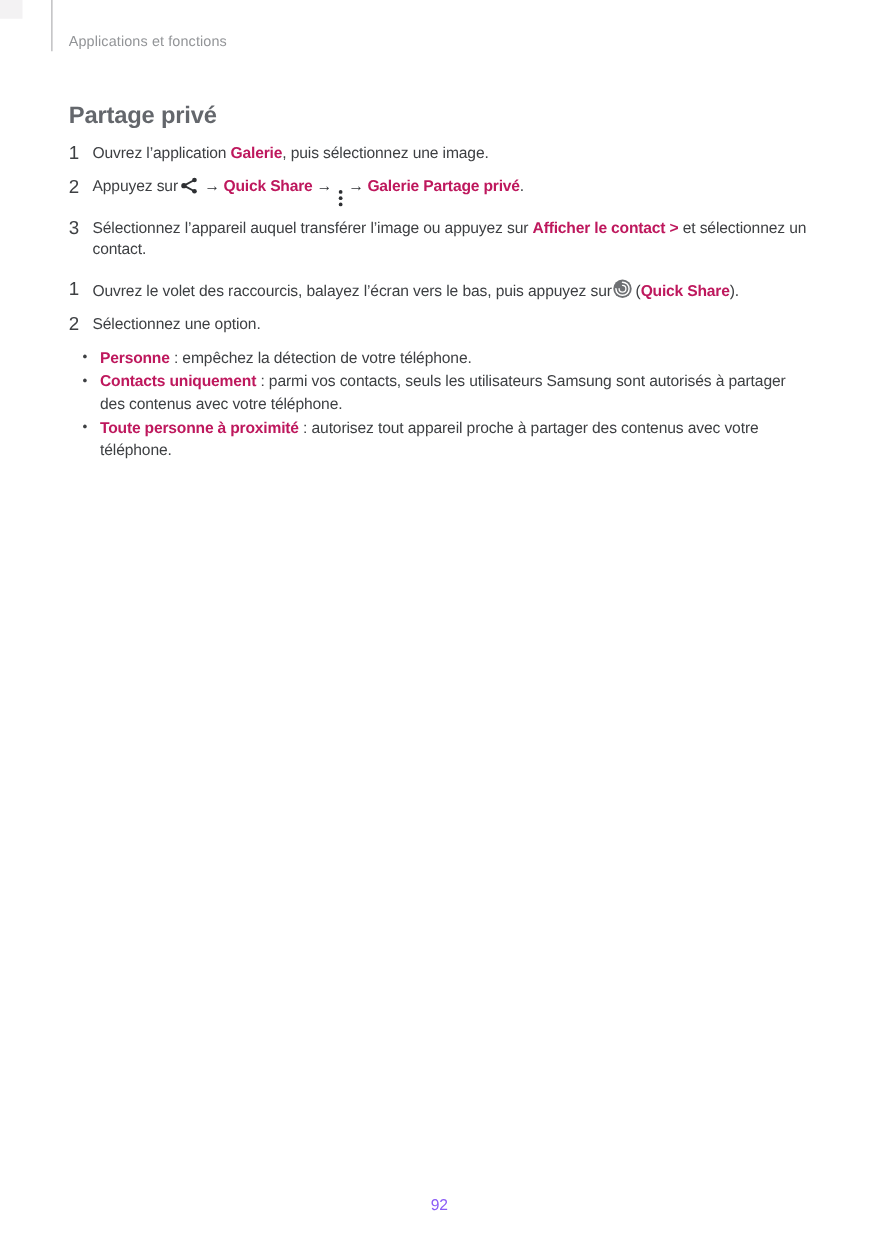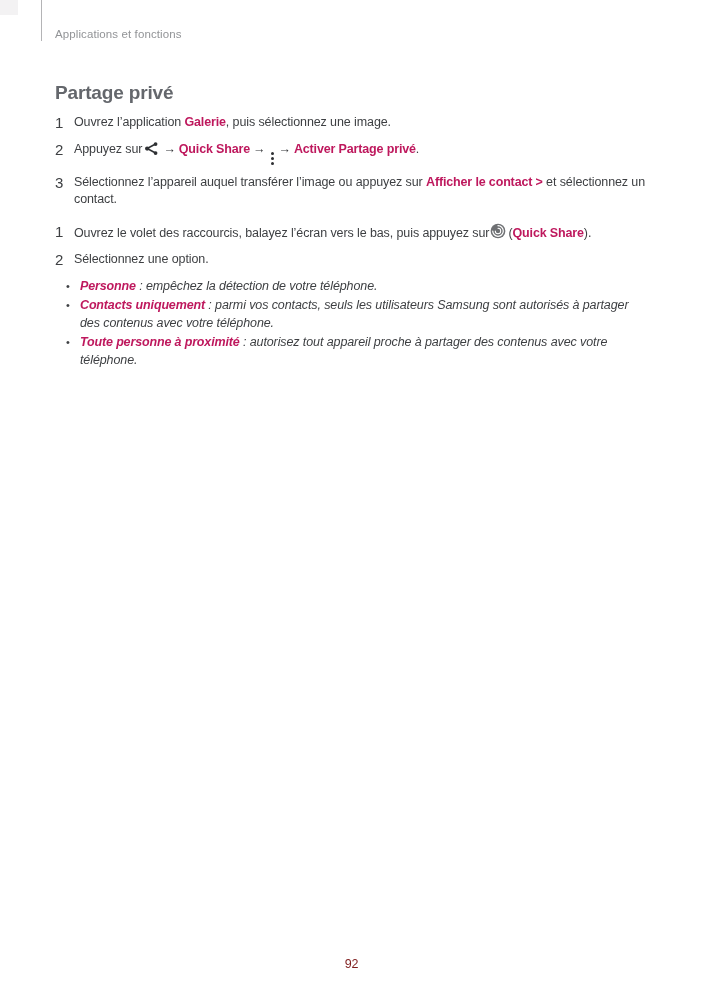--- a/index.html
+++ b/index.html
@@ -25,23 +25,23 @@
   b{font-weight:700;color:#be185d;letter-spacing:-0.15px;}
   .arrow{color:#2f3134;margin:0 3px;}
   .icon{display:inline-block;vertical-align:middle;}
   .share-icon{width:15px;height:15px;margin:0 1px 2px 2px;}
   .more-icon{display:inline-flex;flex-direction:column;gap:2px;vertical-align:-2px;margin:0 2px;}
   .more-icon i{width:3px;height:3px;border-radius:50%;background:#2e3033;}
   .qs-icon{width:16px;height:16px;margin:0 2px 2px 1px;vertical-align:-4px;}
   .bullets{margin-top:6px;padding-left:11px;}
   .bullet{display:flex;margin-bottom:2px;}
   .bullet-dot{flex:none;width:14px;font-size:11px;line-height:17.5px;color:#3e4043;}
-  .bullet-body{flex:1;font-style:italic;}
+  .bullet-body{flex:1;}
   .sec2{margin-top:14px;}
-  .page-number{position:absolute;left:0;right:0;top:956px;text-align:center;font-size:12.5px;color:#7f1d1d;}
+  .page-number{position:absolute;left:0;right:0;top:956px;text-align:center;font-size:12.5px;color:#8b5cf6;}
 </style>
 </head>
 <body>
 
 <div class="corner-mark"></div>
 <div class="header-rule"></div>
 <div class="running-head">Applications et fonctions</div>
 
 <div class="content">
 
@@ -62,21 +62,21 @@
                 <line x1="5" y1="12" x2="18.5" y2="4.8" stroke-width="2.4"></line>
                 <line x1="5" y1="12" x2="18.5" y2="19.2" stroke-width="2.4"></line>
                 <circle cx="5" cy="12" r="3.4" stroke="none"></circle>
                 <circle cx="18.5" cy="4.8" r="3" stroke="none"></circle>
                 <circle cx="18.5" cy="19.2" r="3" stroke="none"></circle>
               </g>
             </svg><span class="arrow">→</span><b>Quick Share</b><span class="arrow">→</span><span class="icon more-icon">
               <i></i>
               <i></i>
               <i></i>
-            </span><span class="arrow">→</span><b>Activer Partage privé</b><span>.</span></span>
+            </span><span class="arrow">→</span><b>Galerie Partage privé</b><span>.</span></span>
       </div>
 
       <div class="step">
         <span class="step-num">3</span>
         <span class="step-body"><span>Sélectionnez l’appareil auquel transférer l’image ou appuyez sur </span><b>Afficher le contact &gt;</b><span> et sélectionnez un contact.</span></span>
       </div>
 
     </div>
   </section>
 

